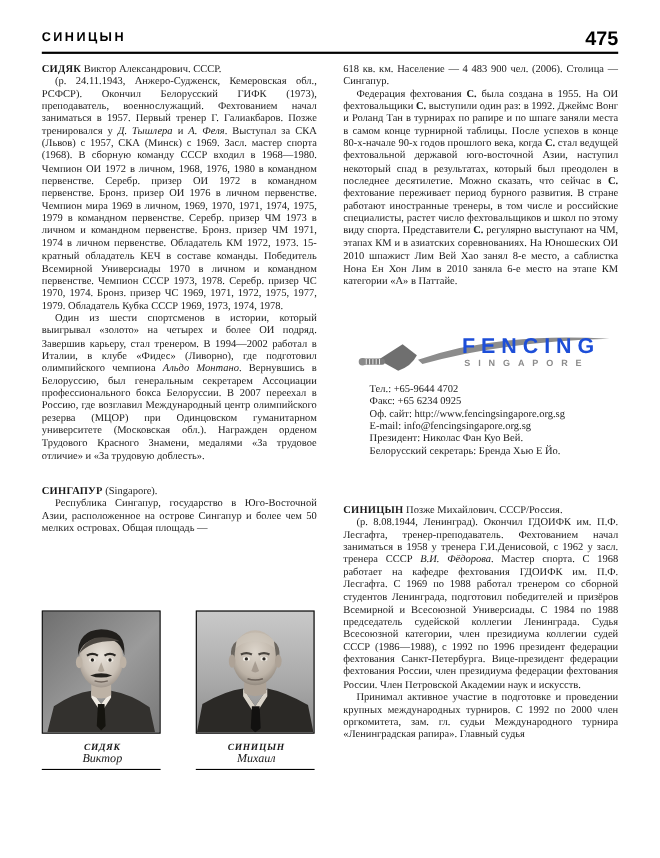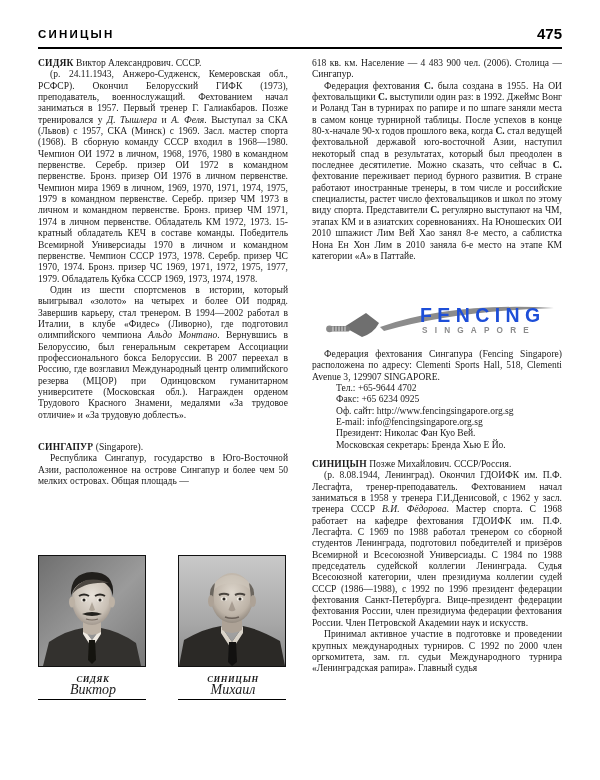--- a/index.html
+++ b/index.html
@@ -40,21 +40,21 @@
     font-size: 11.5px;
     letter-spacing: 2.2px;
     color: #000;
   }
   .runhead-page {
     position: absolute;
     right: 0;
     top: -3px;
     font-family: "Liberation Sans", "DejaVu Sans", sans-serif;
     font-weight: bold;
-    font-size: 15px;
+    font-size: 18px;
     color: #000;
     margin-left: 12px;
   }
   .runhead-rule {
     position: absolute;
     left: 0;
     top: 19px;
     width: 524px;
     height: 1.6px;
     background: #000;
@@ -123,21 +123,21 @@
     font-style: italic;
     line-height: 10.5px;
   }
   .photo-caption .cap-last {
     font-size: 8.6px;
     font-weight: bold;
     letter-spacing: 0.6px;
     display: block;
   }
   .photo-caption .cap-first {
-    font-size: 14px;
+    font-size: 11px;
     display: block;
   }
   .photo-rule {
     margin-top: 4px;
     width: 108px;
     height: 1.4px;
     background: #000;
   }
 
   
@@ -334,27 +334,26 @@
         <line x1="17" y1="29.4" x2="17" y2="34.3"></line>
         <line x1="20" y1="29.4" x2="20" y2="34.3"></line>
         <line x1="23" y1="29.4" x2="23" y2="34.3"></line>
       </g>
     </svg>
     <div class="logo-word">FENCING</div>
     <div class="logo-sub">SINGAPORE</div>
   </div>
 
   <div class="col col-right" style="top:348px;">
-    <p class="para">Федерация фехтования Сингапура (Fencing Singapore) расположена по адресу: Clementi Sports Hall, 518, Clementi Avenue 3, 129907 SINGAPORE.</p>
     <p class="para contact-line" style="text-align:left;">Тел.: +65-9644 4702</p>
     <p class="para contact-line" style="text-align:left;">Факс: +65 6234 0925</p>
     <p class="para contact-line" style="text-align:left;">Оф. сайт: http://www.fencingsingapore.org.sg</p>
     <p class="para contact-line" style="text-align:left;">E-mail: info@fencingsingapore.org.sg</p>
     <p class="para contact-line" style="text-align:left;">Президент: Николас Фан Куо Вей.</p>
-    <p class="para contact-line" style="text-align:left;">Московская секретарь: Бренда Хью Е Йо.</p>
+    <p class="para contact-line" style="text-align:left;">Белорусский секретарь: Бренда Хью Е Йо.</p>
   </div>
 
   <div class="col col-right" style="top:458px;">
     <p class="entry"><span class="hw">СИНИЦЫН</span><span> Позже Михайлович. СССР/Россия.</span></p>
 
     <p class="para"><span>(р. 8.08.1944, Ленинград). Окончил ГДОИФК им. П.Ф. Лесгафта, тренер-преподаватель. Фехтованием начал заниматься в 1958 у тренера Г.И.Денисовой, с 1962 у засл. тренера СССР </span><span class="it">В.И. Фёдорова</span><span>. Мастер спорта. С 1968 работает на кафедре фехтования ГДОИФК им. П.Ф. Лесгафта. С 1969 по 1988 работал тренером со сборной студентов Ленинграда, подготовил победителей и призёров Всемирной и Всесоюзной Универсиады. С 1984 по 1988 председатель судейской коллегии Ленинграда. Судья Всесоюзной категории, член президиума коллегии судей СССР (1986—1988), с 1992 по 1996 президент федерации фехтования Санкт-Петербурга. Вице-президент федерации фехтования России, член президиума федерации фехтования России. Член Петровской Академии наук и искусств.</span></p>
 
     <p class="para">Принимал активное участие в подготовке и проведении крупных международных турниров. С 1992 по 2000 член оргкомитета, зам. гл. судьи Международного турнира «Ленинградская рапира». Главный судья</p>
   </div>
 

